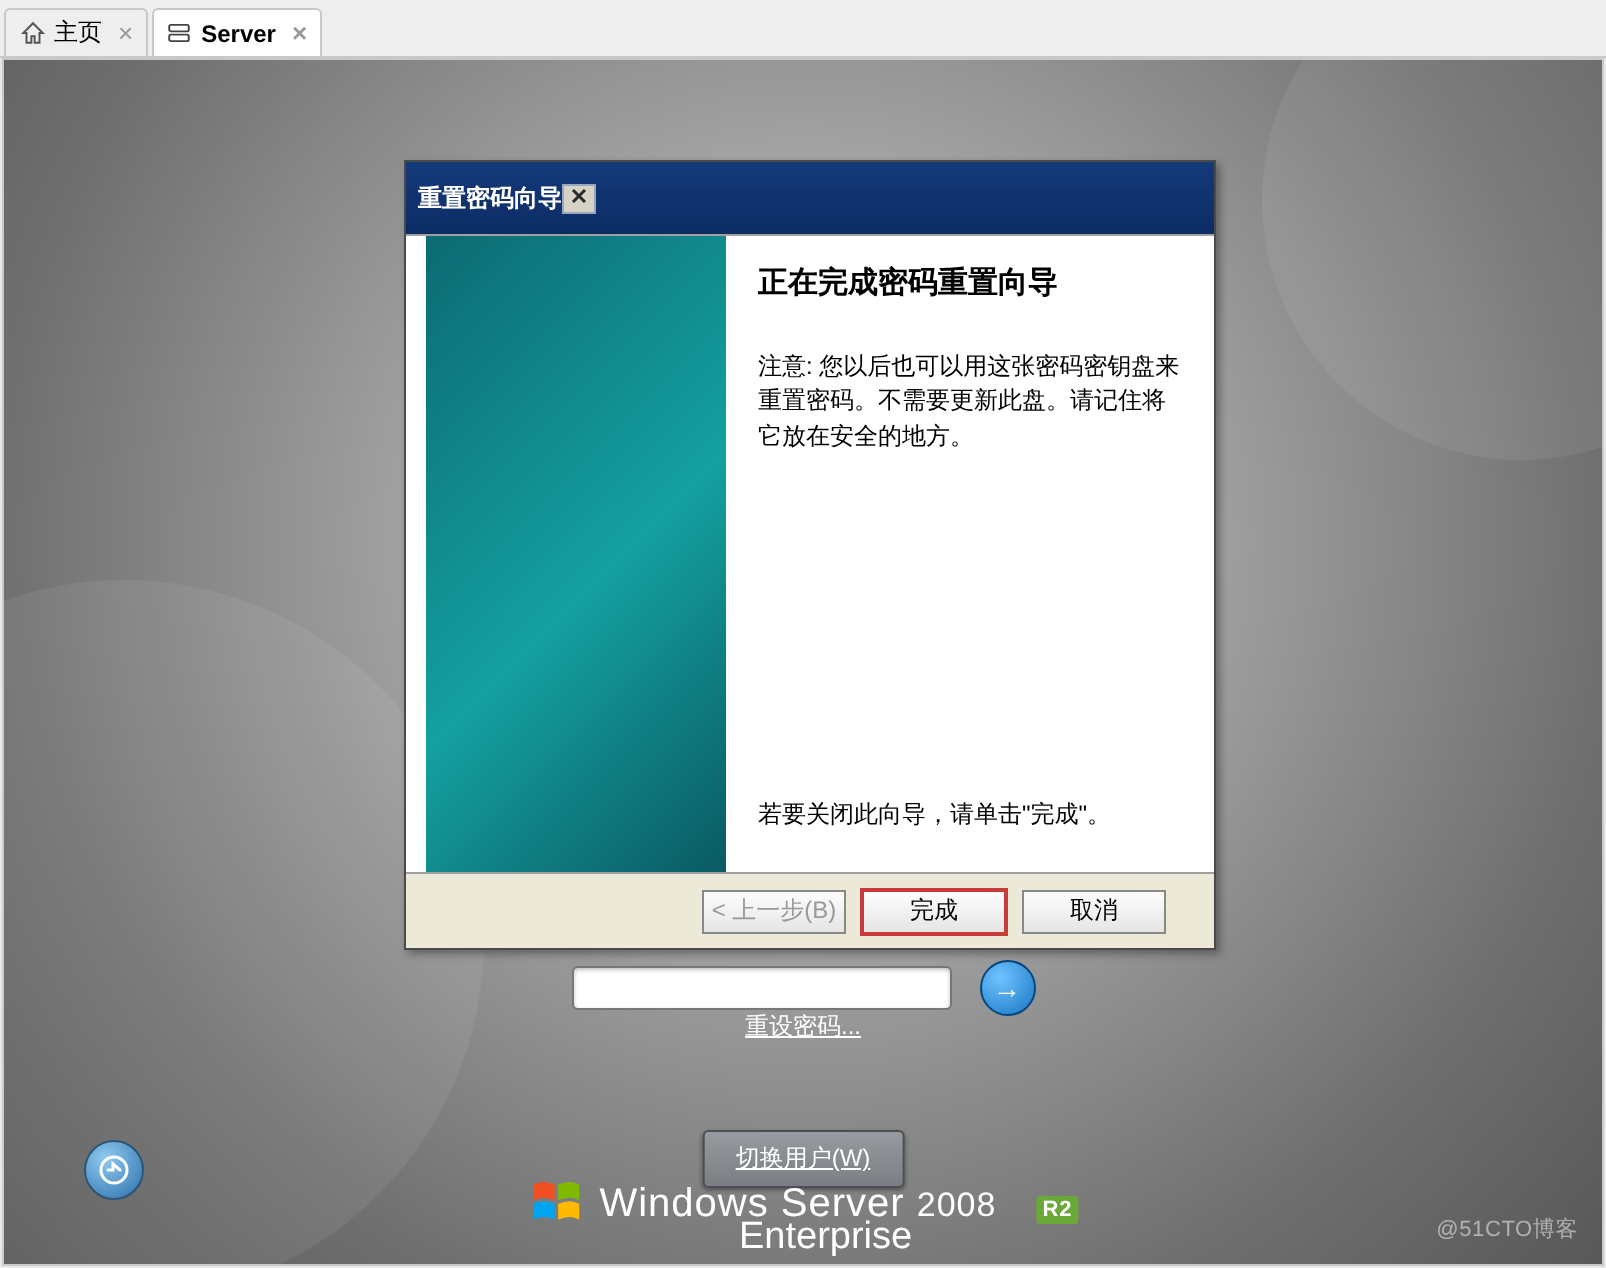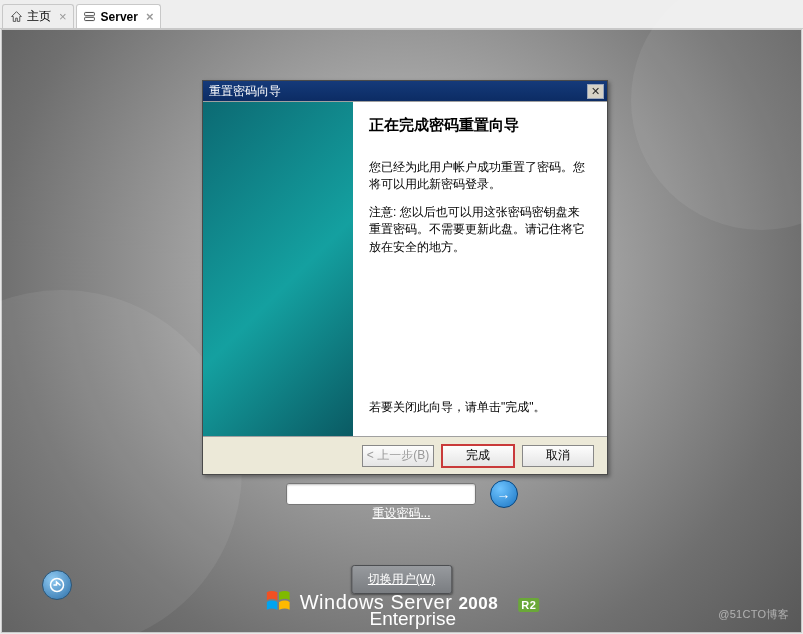--- a/index.html
+++ b/index.html
@@ -64,21 +64,21 @@
       color:#fff; font-size:12px; box-shadow:0 1px 2px rgba(0,0,0,0.4);text-decoration:underline;
     }
     
     .brand{
       position:absolute; left:50%; bottom:14px; transform:translateX(-50%);
       display:flex; align-items:center; gap:8px; color:#fff;
     }
     .brand .flag{ display:inline-block; }
     .brand .main{ font-size:20px; letter-spacing:0.5px; }
     .brand .thin{ font-weight:400; }
-    .brand .year{ font-weight:700; font-size:17px;text-align:center; }
+    .brand .year{ font-weight:400; font-size:17px;text-align:center; }
     .brand .r2{
       display:inline-block; font-size:11px; font-weight:bold;
       background:#6aa838; color:#fff; padding:1px 3px; border-radius:2px;
       margin-left:20px;
     }
     .brand-sub{
       position:absolute; left:50%; bottom:2px; transform:translateX(-50%);
       color:#fff; font-size:19px; padding-left:108px; width:280px; text-align:left;
     }
     
@@ -99,49 +99,49 @@
       left: 200px;
       top: 50px;
       width: 406px;
       height: 395px;
       border: 1px solid #4a4a4a;
       background:#ece9d8;
       box-shadow: 2px 2px 4px rgba(0,0,0,0.35);
       display:flex; flex-direction:column;
     }
     .titlebar{
-      height:20px;
+      height:36px;
       background:linear-gradient(#153a7a,#0c2c64);
-      color:#fff; font-size:12px; font-weight:normal;
-      display:flex; align-items:center; justify-content:space-between;
+      color:#fff; font-size:12px; font-weight:bold;
+      display:flex; align-items:center; justify-content:flex-start;
       padding:0 3px 0 6px;
     }
     .titlebar .closebtn{
       width:17px; height:15px;
       border:1px solid #9aa6bb; background:#d6d2c6;
       color:#2a2a2a; font-size:11px; text-align:center; line-height:12px;
       font-family:Arial,sans-serif; cursor:pointer;
     }
     .wizard-body{
-      flex:1; display:flex; background:#fff; border-top:1px solid #a0a0a0;
+      flex:1; display:flex; background:#fff; border-top:1px solid #a0a0a0;padding-left:10px;
     }
     .wizard-side{
       width:150px; background:linear-gradient(135deg,#0c6a73 0%, #14a0a0 55%, #0a5a63 100%);
     }
     .wizard-main{
       flex:1; padding:14px 16px 10px 16px; color:#000; font-size:12px;
       display:flex; flex-direction:column;
     }
     .wizard-main h1{ font-size:15px; font-weight:bold; margin-bottom:24px; }
     .wizard-main p{ line-height:1.45; margin-bottom:10px; }
     .wizard-main .spacer{ flex:1; }
     .wizard-footer{
       height:38px; background:#ece9d8; border-top:1px solid #a0a0a0;
       display:flex; align-items:center; justify-content:flex-end;
-      gap:8px; padding-right:13px;
+      gap:8px; padding-right:24px;
     }
     .wbtn{
       min-width:72px; height:22px; font-size:12px;
       border:1px solid #888; background:linear-gradient(#fdfdfd,#e5e5e5);
       cursor:pointer;
     }
     .wbtn:disabled{ color:#999; }
     .wbtn.highlight{
       outline:2px solid #c93a3a; outline-offset:-1px;
       border:1px dashed #555; font-weight:normal;
@@ -212,21 +212,20 @@
 
   <div class="wizard">
     <div class="titlebar">
       <span>重置密码向导</span>
       <div class="closebtn">✕</div>
     </div>
     <div class="wizard-body">
       <div class="wizard-side"></div>
       <div class="wizard-main">
         <h1>正在完成密码重置向导</h1>
-        <p>您已经为此用户帐户成功重置了密码。您将可以用此新密码登录。</p>
         <p>注意:  您以后也可以用这张密码密钥盘来重置密码。不需要更新此盘。请记住将它放在安全的地方。</p>
         <div class="spacer"></div>
         <p>若要关闭此向导，请单击"完成"。</p>
       </div>
     </div>
     <div class="wizard-footer">
       <button class="wbtn" disabled="">&lt; 上一步(B)</button>
       <button class="wbtn highlight">完成</button>
       <button class="wbtn">取消</button>
     </div>

